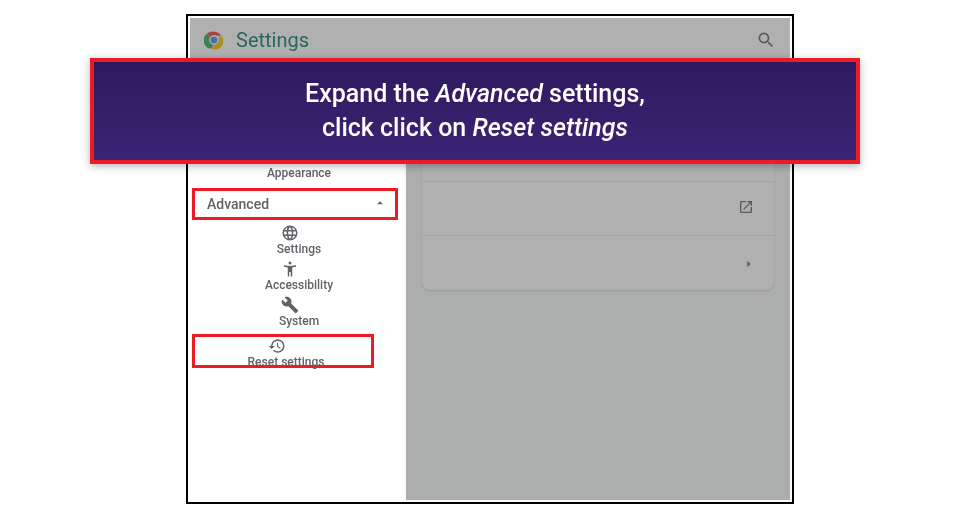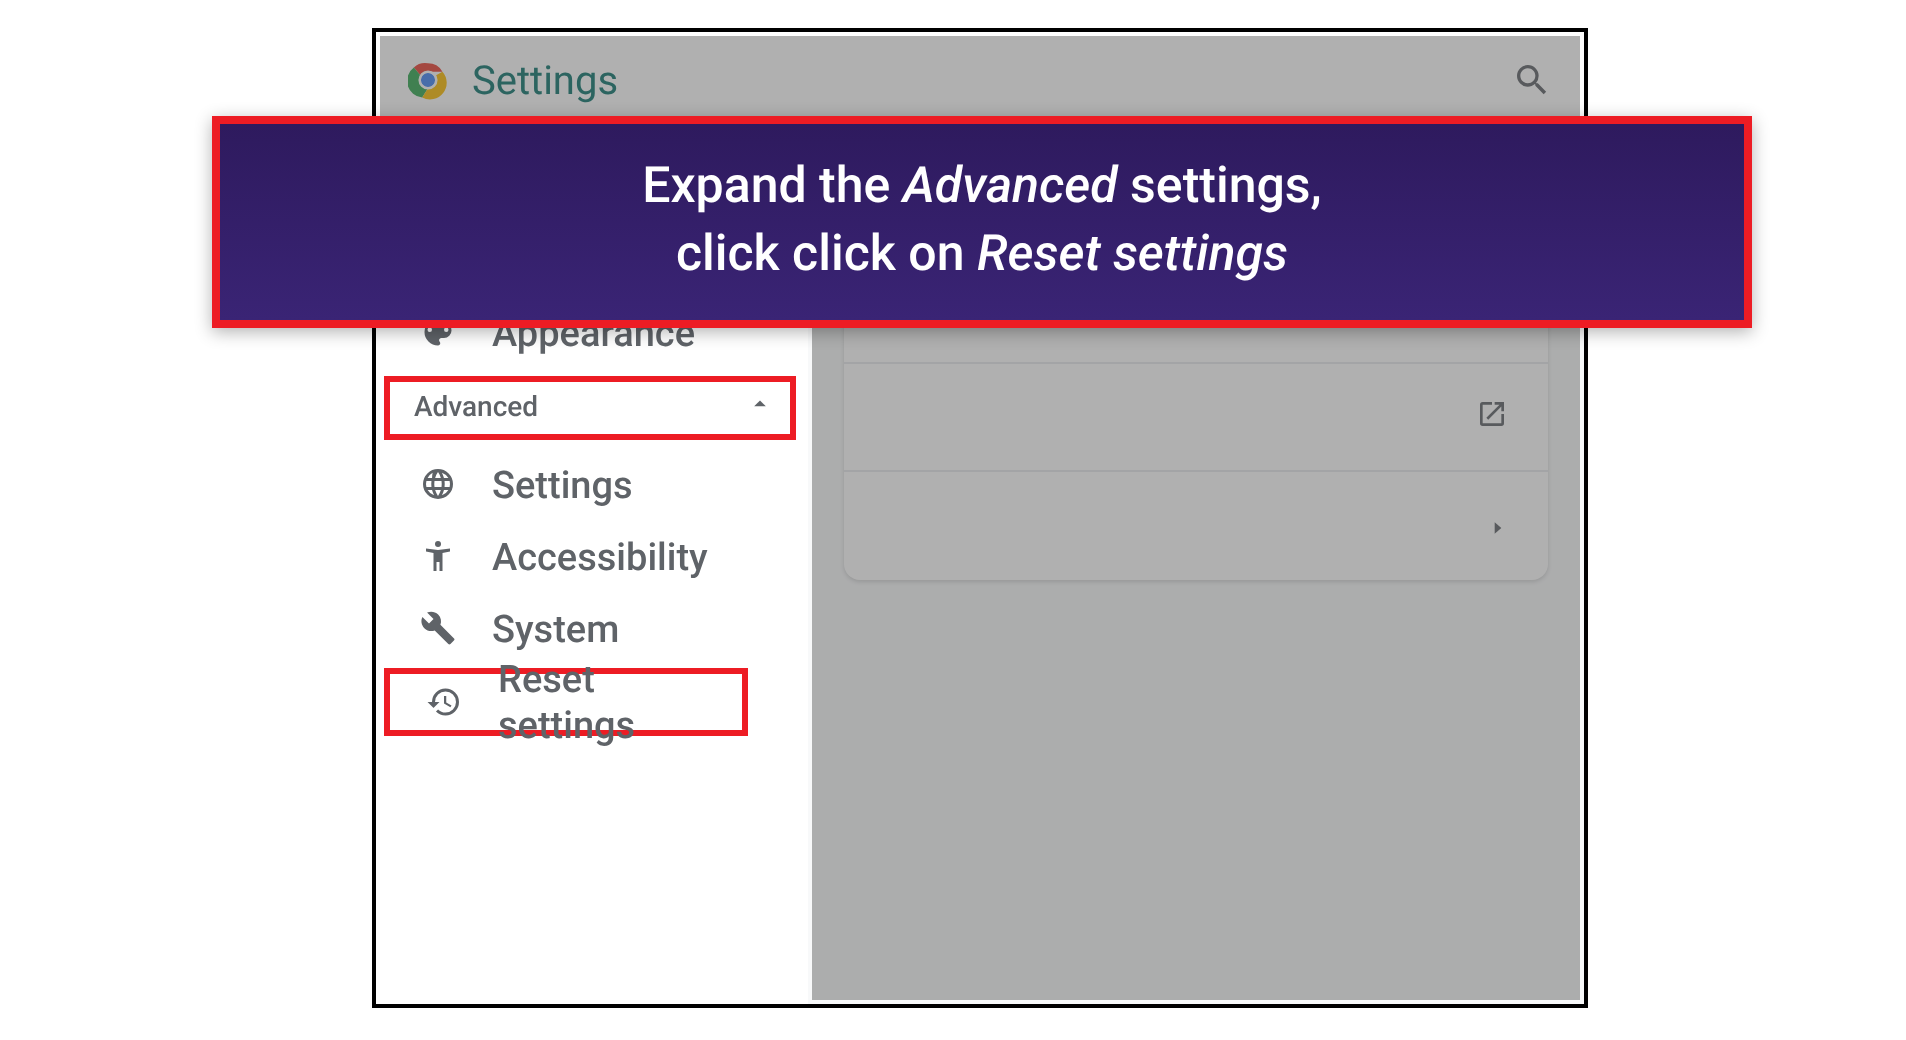--- a/index.html
+++ b/index.html
@@ -56,22 +56,23 @@
       background: #fff;
       padding: 8px 0;
     }
     .sidebar-item {
       display: flex;
       align-items: center;
       height: 36px;
       padding: 0 16px 0 22px;
       cursor: pointer;
       color: #5f6368;
-      font-size: 19px;
+      font-size: 12px;
       font-weight: 500;
+      flex-direction: column;
     }
     .sidebar-item .icon {
       width: 18px;
       height: 18px;
       margin-right: 18px;
       display: flex;
       align-items: center;
       justify-content: center;
       flex-shrink: 0;
     }
@@ -138,21 +139,21 @@
       pointer-events: none;
     }
     .dim-header {
       position: absolute;
       left: 2px; right: 2px; top: 2px; height: 48px;
       background: rgba(80, 80, 80, 0.45);
       pointer-events: none;
     }
     .annotation {
       position: absolute;
-      left: 106px;
+      left: 90px;
       top: 58px;
       width: 770px;
       height: 106px;
       background: linear-gradient(180deg, #2e1a5e 0%, #3a2475 100%);
       border: 4px solid #ed1c24;
       display: flex;
       align-items: center;
       justify-content: center;
       text-align: center;
       z-index: 100;

